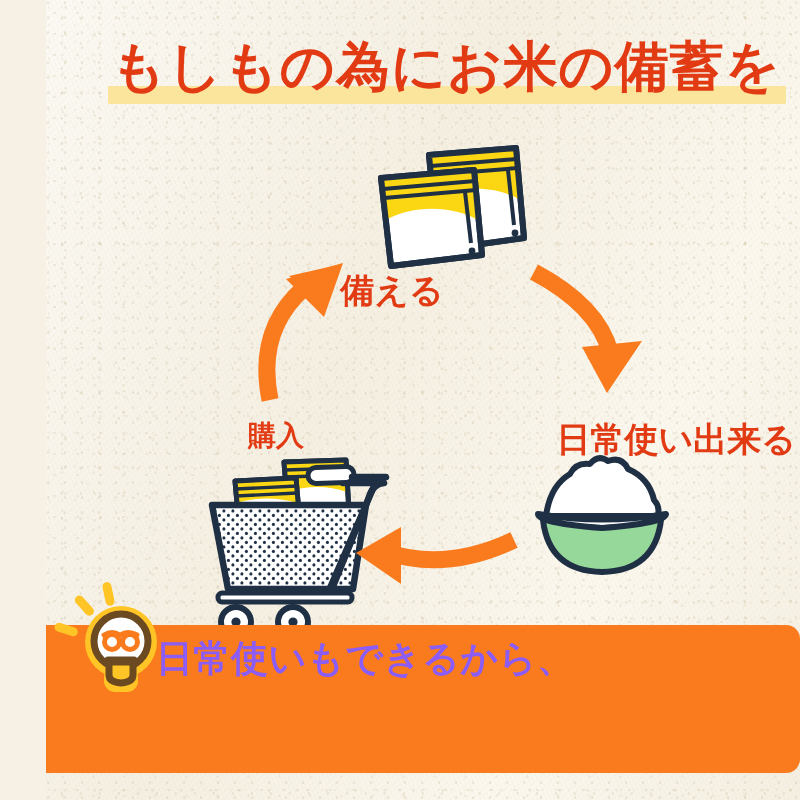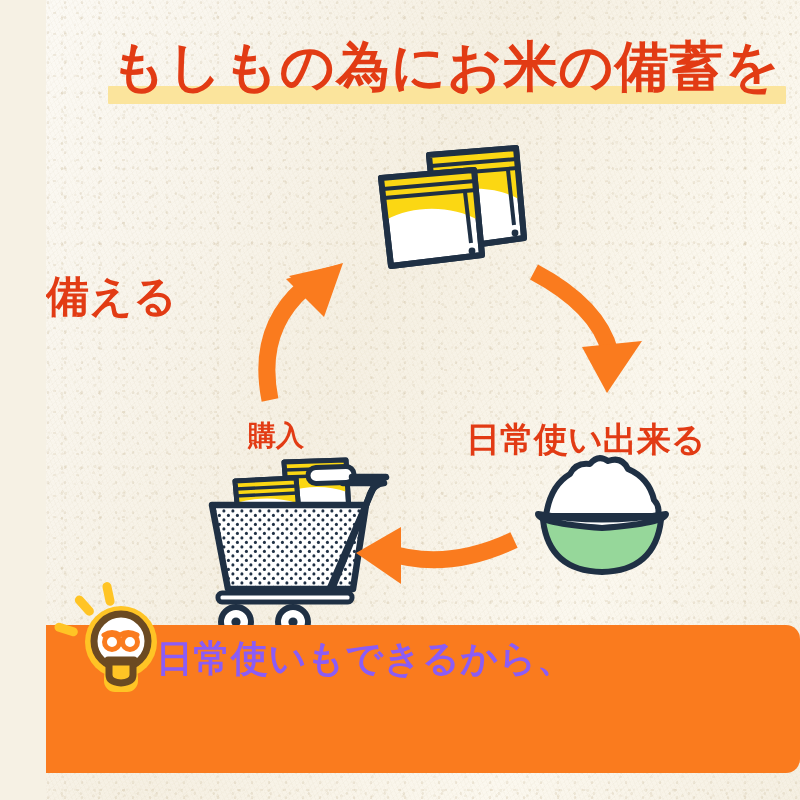--- a/index.html
+++ b/index.html
@@ -44,23 +44,23 @@
   #title-text{
     position:absolute;left:0;top:0;width:800px;text-align:center;
     font-size:54px;font-weight:bold;color:#e23b14;letter-spacing:1px;
     line-height:80px;white-space:nowrap;
   }
 
   
   .cyc-label{
     position:absolute;font-weight:bold;color:#e23b14;white-space:nowrap;
   }
-  #label-prepare{left:0;top:268px;width:692px;font-size:43px;}
+  #label-prepare{left:0;top:268px;width:692px;text-align:center;font-size:34px;}
   #label-buy{left:100px;top:417px;width:260px;text-align:center;font-size:28px;}
-  #label-daily{left:420px;top:417px;width:330px;text-align:left;font-size:34px;}
+  #label-daily{left:420px;top:417px;width:330px;text-align:right;font-size:34px;}
 
   
   #art{position:absolute;left:0;top:0;width:800px;height:800px;}
 
   
   #banner{
     position:absolute;left:-10px;top:625px;width:764px;height:148px;
     background:#fa7b1e;border-radius:0 14px 14px 0;
   }
   #banner-text{

